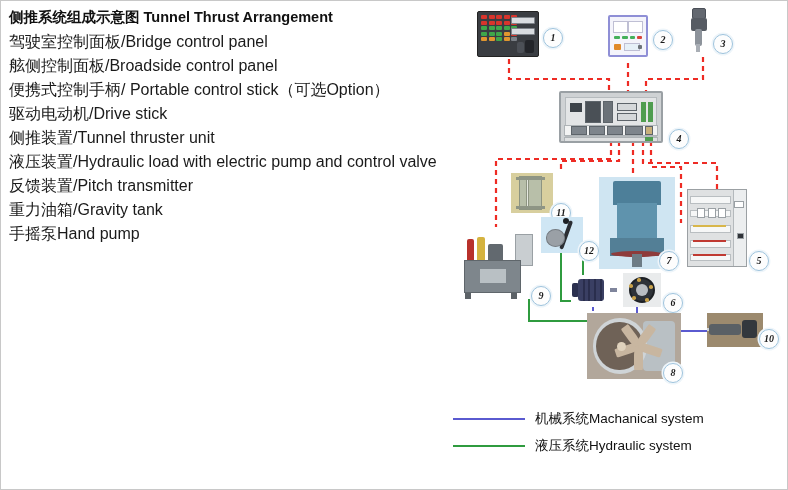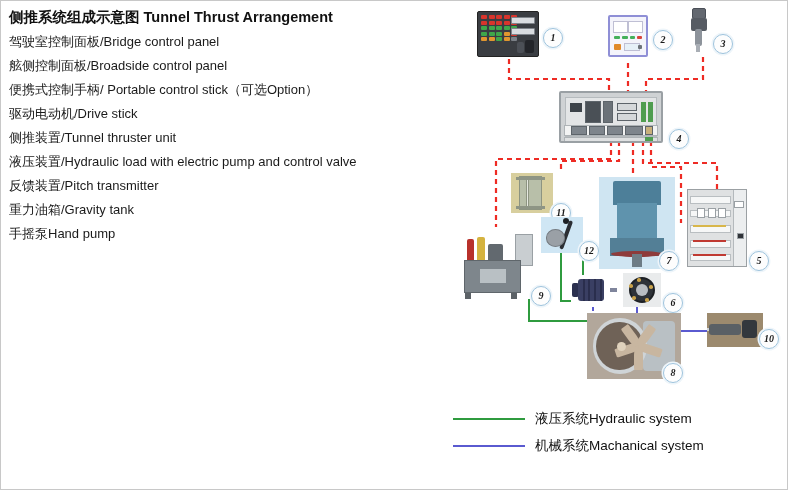--- a/index.html
+++ b/index.html
@@ -13,21 +13,21 @@
   }
   #page { position:relative; width:788px; height:490px; border:1px solid #c8c8c8; background:#fff; }
 
   
   #legend-list { position:absolute; left:8px; top:6px; width:450px; }
   .doc-title {
     font-size:14.5px; font-weight:bold; color:#111;
     line-height:21px; white-space:nowrap; margin-bottom:2px;
   }
   .item-line {
-    font-size:13px; color:#1a1a1a; line-height:24px; white-space:nowrap;
+    font-size:16px; color:#1a1a1a; line-height:24px; white-space:nowrap;
   }
 
   
   #diagram { position:absolute; left:440px; top:0px; width:348px; height:400px; }
   #wires { position:absolute; left:0; top:0; width:348px; height:400px; }
 
   .part { position:absolute; overflow:hidden; }
   .badge {
     position:absolute; width:20px; height:20px; border-radius:50%;
     background:#fdfdfd; border:1.4px solid #9fc4dd;
@@ -368,22 +368,22 @@
       <div class="rod"></div>
       <div class="cyl"></div>
       <div class="hd"></div>
     </div>
     <div class="badge" style="left:318px; top:328px;">10</div>
 
   </div>
 
   <div id="key">
     <div class="key-row">
+      <span class="key-line key-blue"></span>
+      <span class="key-label">机械系统Machanical system</span>
+    </div>
+    <div class="key-row">
       <span class="key-line key-green"></span>
       <span class="key-label">液压系统Hydraulic system</span>
     </div>
-    <div class="key-row">
-      <span class="key-line key-blue"></span>
-      <span class="key-label">机械系统Machanical system</span>
-    </div>
   </div>
 
 </div>
 
 </body></html>

